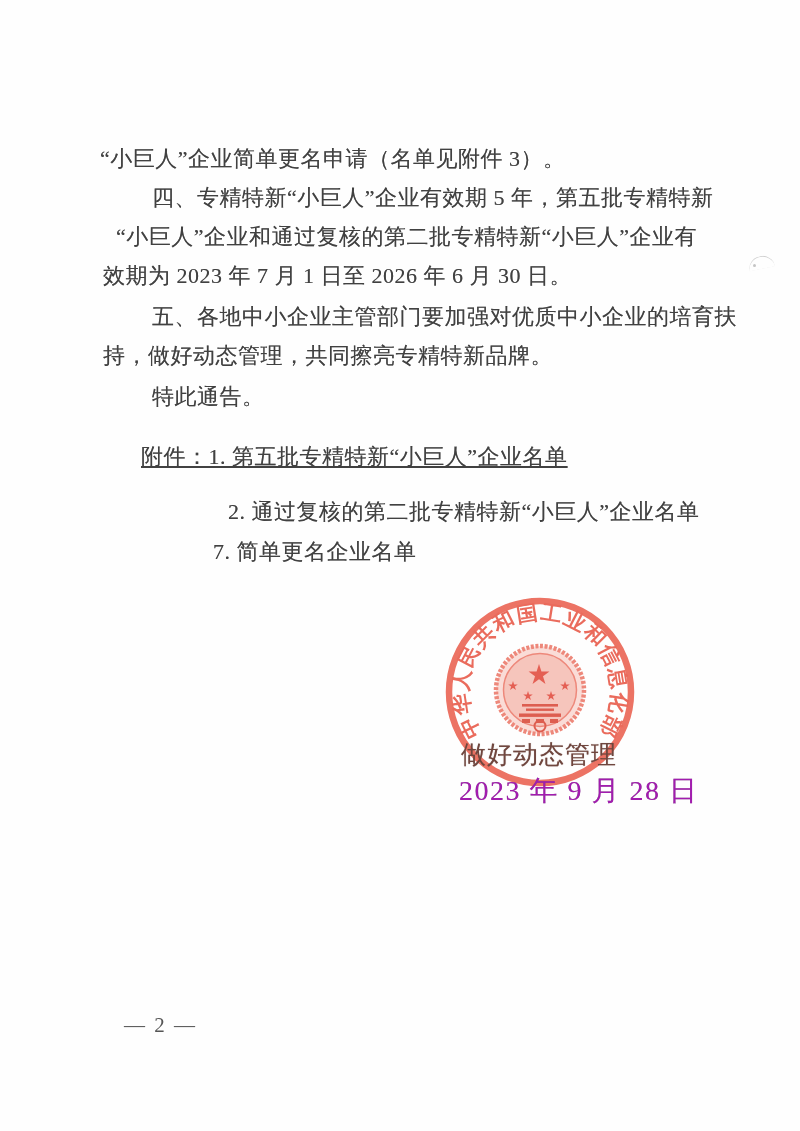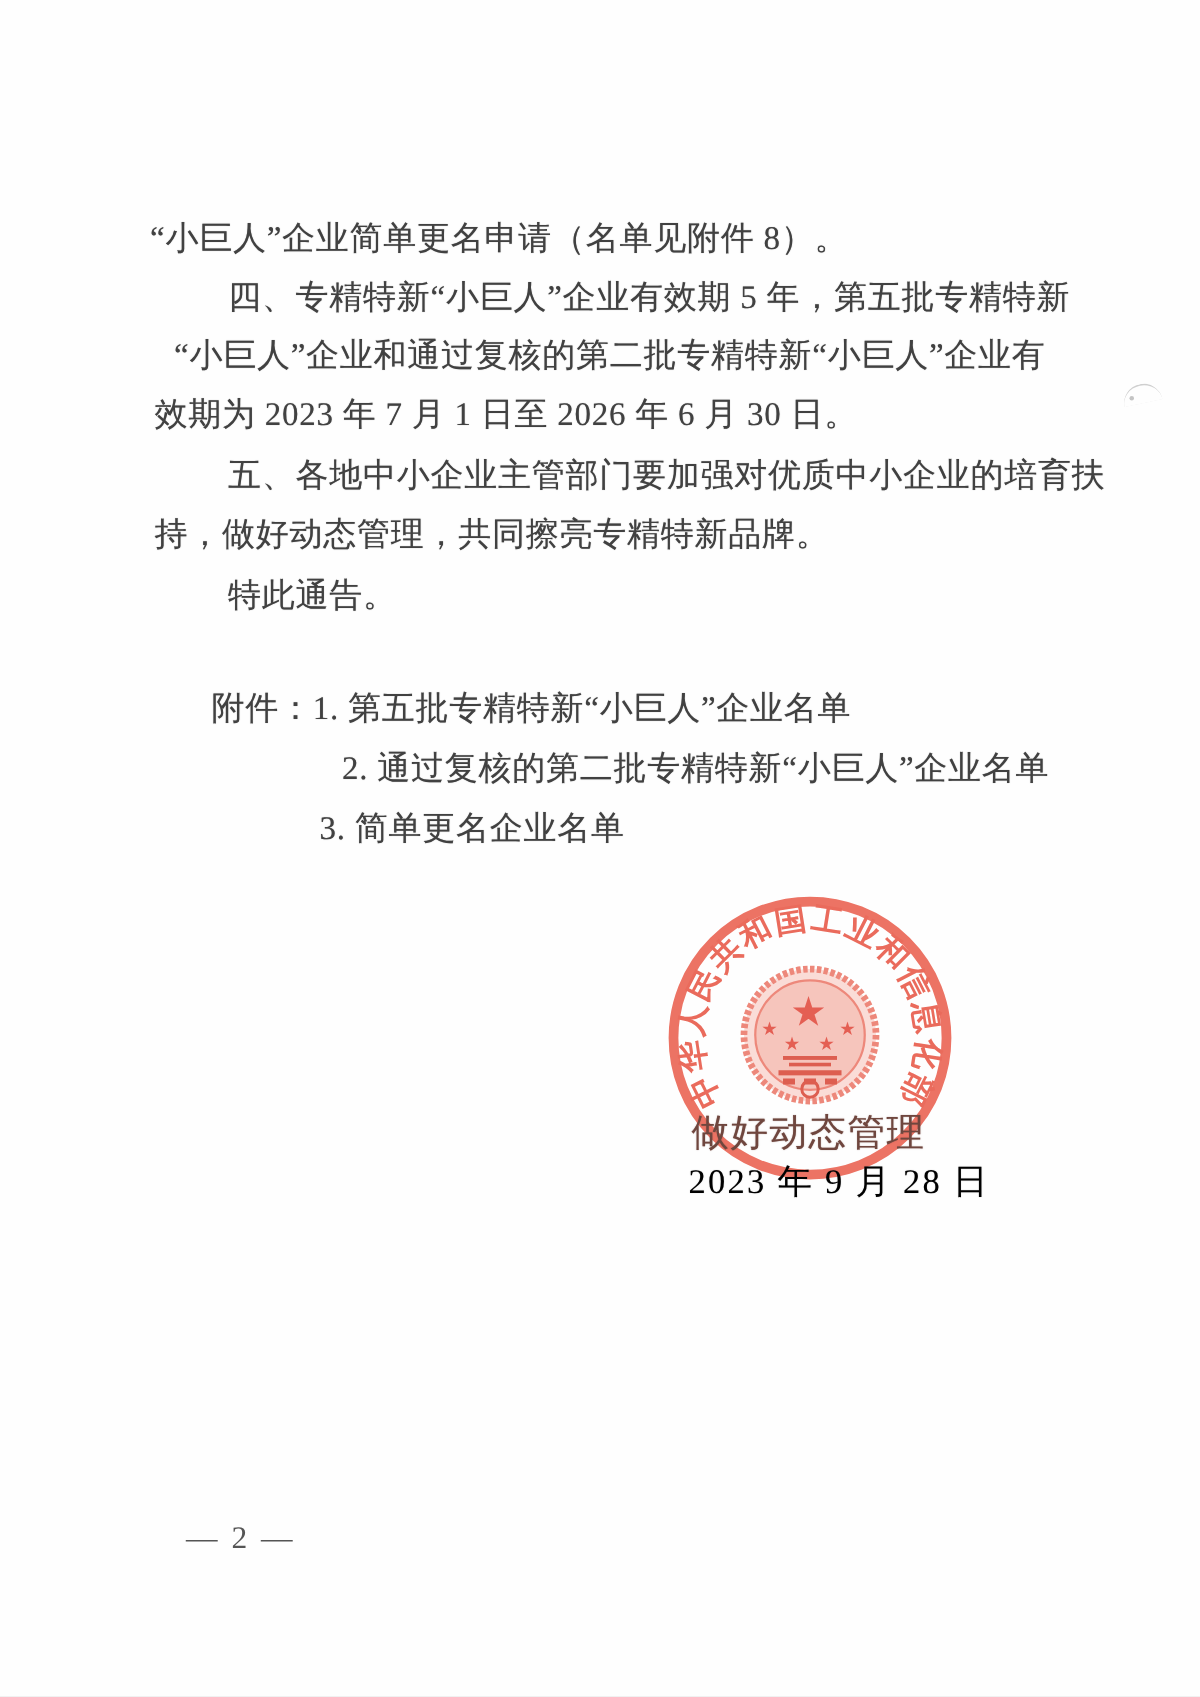--- a/index.html
+++ b/index.html
@@ -43,23 +43,23 @@
     letter-spacing: 1px;
     color: #6f463e;
     white-space: nowrap;
     z-index: 3;
     text-shadow: 0 0 0.8px rgba(111,70,62,0.6);
   }
   .doc-date {
     position: absolute;
     left: 459px;
     top: 772px;
-    font-size: 23px;
+    font-size: 28px;
     letter-spacing: 1.5px;
-    color: #000000;
+    color: #a21caf;
     white-space: nowrap;
     z-index: 3;
     text-shadow: 0 0 0.6px rgba(70,70,70,0.5);
   }
   .page-number {
     position: absolute;
     left: 124px;
     top: 1013px;
     font-size: 21px;
     color: #555;
@@ -95,31 +95,31 @@
     height: 3px;
     background: rgba(110,110,110,0.4);
     border-radius: 50%;
   }
 </style>
 </head>
 <body>
 
 <div class="page">
 
-  <div class="doc-line" style="left:100px; top:146px;">“小巨人”企业简单更名申请（名单见附件 8）。</div>
+  <div class="doc-line" style="left:100px; top:146px;">“小巨人”企业简单更名申请（名单见附件 3）。</div>
   <div class="doc-line" style="left:152px; top:185px;">四、专精特新“小巨人”企业有效期 5 年，第五批专精特新</div>
   <div class="doc-line" style="left:96px;  top:224px;margin-left:20px;">“小巨人”企业和通过复核的第二批专精特新“小巨人”企业有</div>
   <div class="doc-line" style="left:103px; top:263px;">效期为 2023 年 7 月 1 日至 2026 年 6 月 30 日。</div>
   <div class="doc-line" style="left:103px; top:343px;">持，做好动态管理，共同擦亮专精特新品牌。</div>
   <div class="doc-line" style="left:152px; top:304px;">五、各地中小企业主管部门要加强对优质中小企业的培育扶</div>
   <div class="doc-line" style="left:152px; top:384px;">特此通告。</div>
 
-  <div class="attach-line" style="left:141px; top:459px;">附件：1. 第五批专精特新“小巨人”企业名单</div>
+  <div class="attach-line" style="left:141px; top:444px;text-decoration:underline;">附件：1. 第五批专精特新“小巨人”企业名单</div>
   <div class="attach-line" style="left:213px; top:499px;margin-left:15px;">2. 通过复核的第二批专精特新“小巨人”企业名单</div>
-  <div class="attach-line" style="left:213px; top:539px;">3. 简单更名企业名单</div>
+  <div class="attach-line" style="left:213px; top:539px;">7. 简单更名企业名单</div>
 
   <svg class="seal" viewBox="0 0 200 200" aria-hidden="true">
     <defs>
       <path id="sealTextArc" d="M 41,141 A 72,72 0 1 1 159,141" fill="none"></path>
       <path id="star5" d="M0,-1 L0.588,0.809 L-0.951,-0.309 L0.951,-0.309 L-0.588,0.809 Z" fill-rule="nonzero"></path>
     </defs>
 
     <circle cx="100" cy="100" r="91" fill="none" stroke="#ec6b5b" stroke-width="6.5"></circle>
 
     <text font-size="21" fill="#ea6353" letter-spacing="1.5" font-family="Liberation Serif, serif" font-weight="bold">

